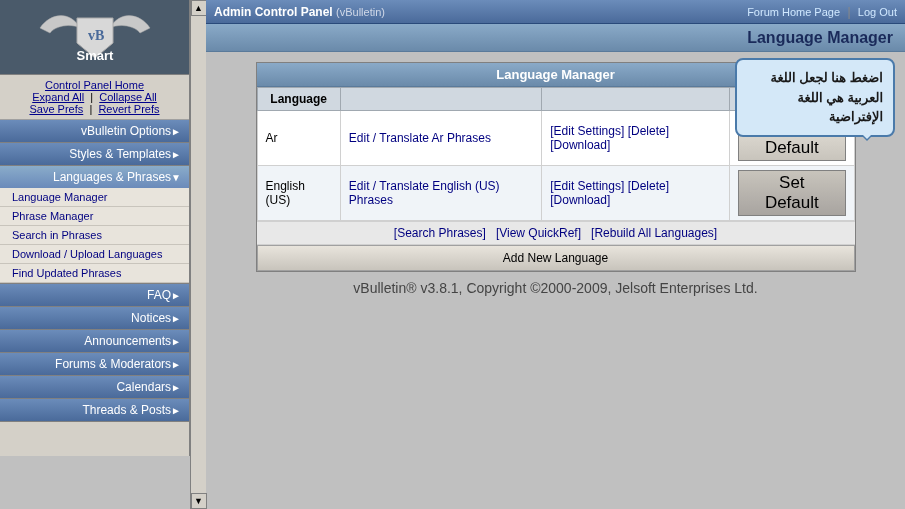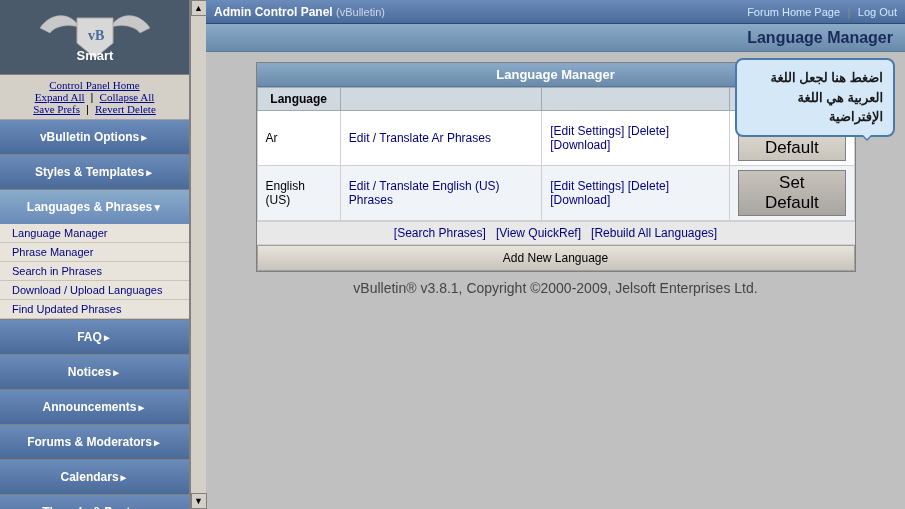--- a/index.html
+++ b/index.html
@@ -6,21 +6,21 @@
     body { font-family: Tahoma, Arial, sans-serif; font-size: 12px; background: #c0c0c0; width: 905px; height: 509px; overflow: hidden; display: flex; }
 
     
     #sidebar {
       width: 190px;
       min-width: 190px;
       background: #d4d0c8;
       border-right: 1px solid #808080;
       display: flex;
       flex-direction: column;
-      height: 509px;
+      height: 456px;
       overflow: hidden;
     }
 
     #logo-area {
       background: #4a5a6a;
       text-align: center;
       padding: 8px 4px 6px;
       border-bottom: 1px solid #808080;
     }
 
@@ -31,38 +31,37 @@
       padding: 4px 2px;
       font-size: 11px;
       background: #d4d0c8;
       border-bottom: 1px solid #a0a0a0;
     }
     .control-panel-links a {
       color: #00008b;
       text-decoration: underline;
       cursor: pointer;
       font-size: 11px;
-      font-family: Liberation Serif, serif;
     }
     .control-panel-links .line { display: block; }
 
     .sidebar-section {
       border-bottom: 1px solid #808080;
     }
 
     .sidebar-header {
       background: linear-gradient(to bottom, #6b8cba, #4a6a9a);
       color: white;
-      padding: 10px 8px;
+      padding: 4px 8px;
       display: flex;
       align-items: center;
-      justify-content: center;
-      cursor: pointer;
-      font-size: 12px;
-      font-weight: bold;
+      justify-content: flex-end;
+      cursor: pointer;
+      font-size: 12px;
+      font-weight: normal;
     }
 
     .sidebar-header .arrow {
       font-size: 10px;
       color: white;
     }
 
     .sidebar-sub-item {
       background: #e8e4dc;
       padding: 3px 8px 3px 12px;
@@ -300,21 +299,21 @@
   <div class="control-panel-links">
     <span class="line"><a>Control Panel Home</a></span>
     <span class="line">
       <a>Expand All</a>
       &nbsp;|&nbsp;
       <a>Collapse All</a>
     </span>
     <span class="line">
       <a>Save Prefs</a>
       &nbsp;|&nbsp;
-      <a>Revert Delete</a>
+      <a>Revert Prefs</a>
     </span>
   </div>
 
   <div class="sidebar-section">
     <div class="sidebar-header">
       <span>vBulletin Options</span>
       <span class="arrow">►</span>
     </div>
   </div>
 

